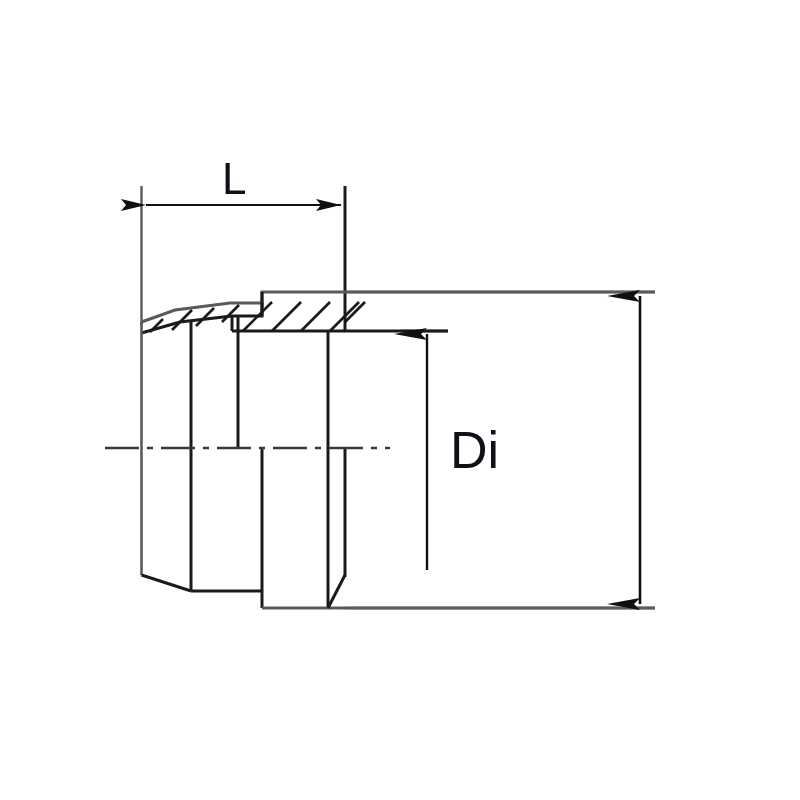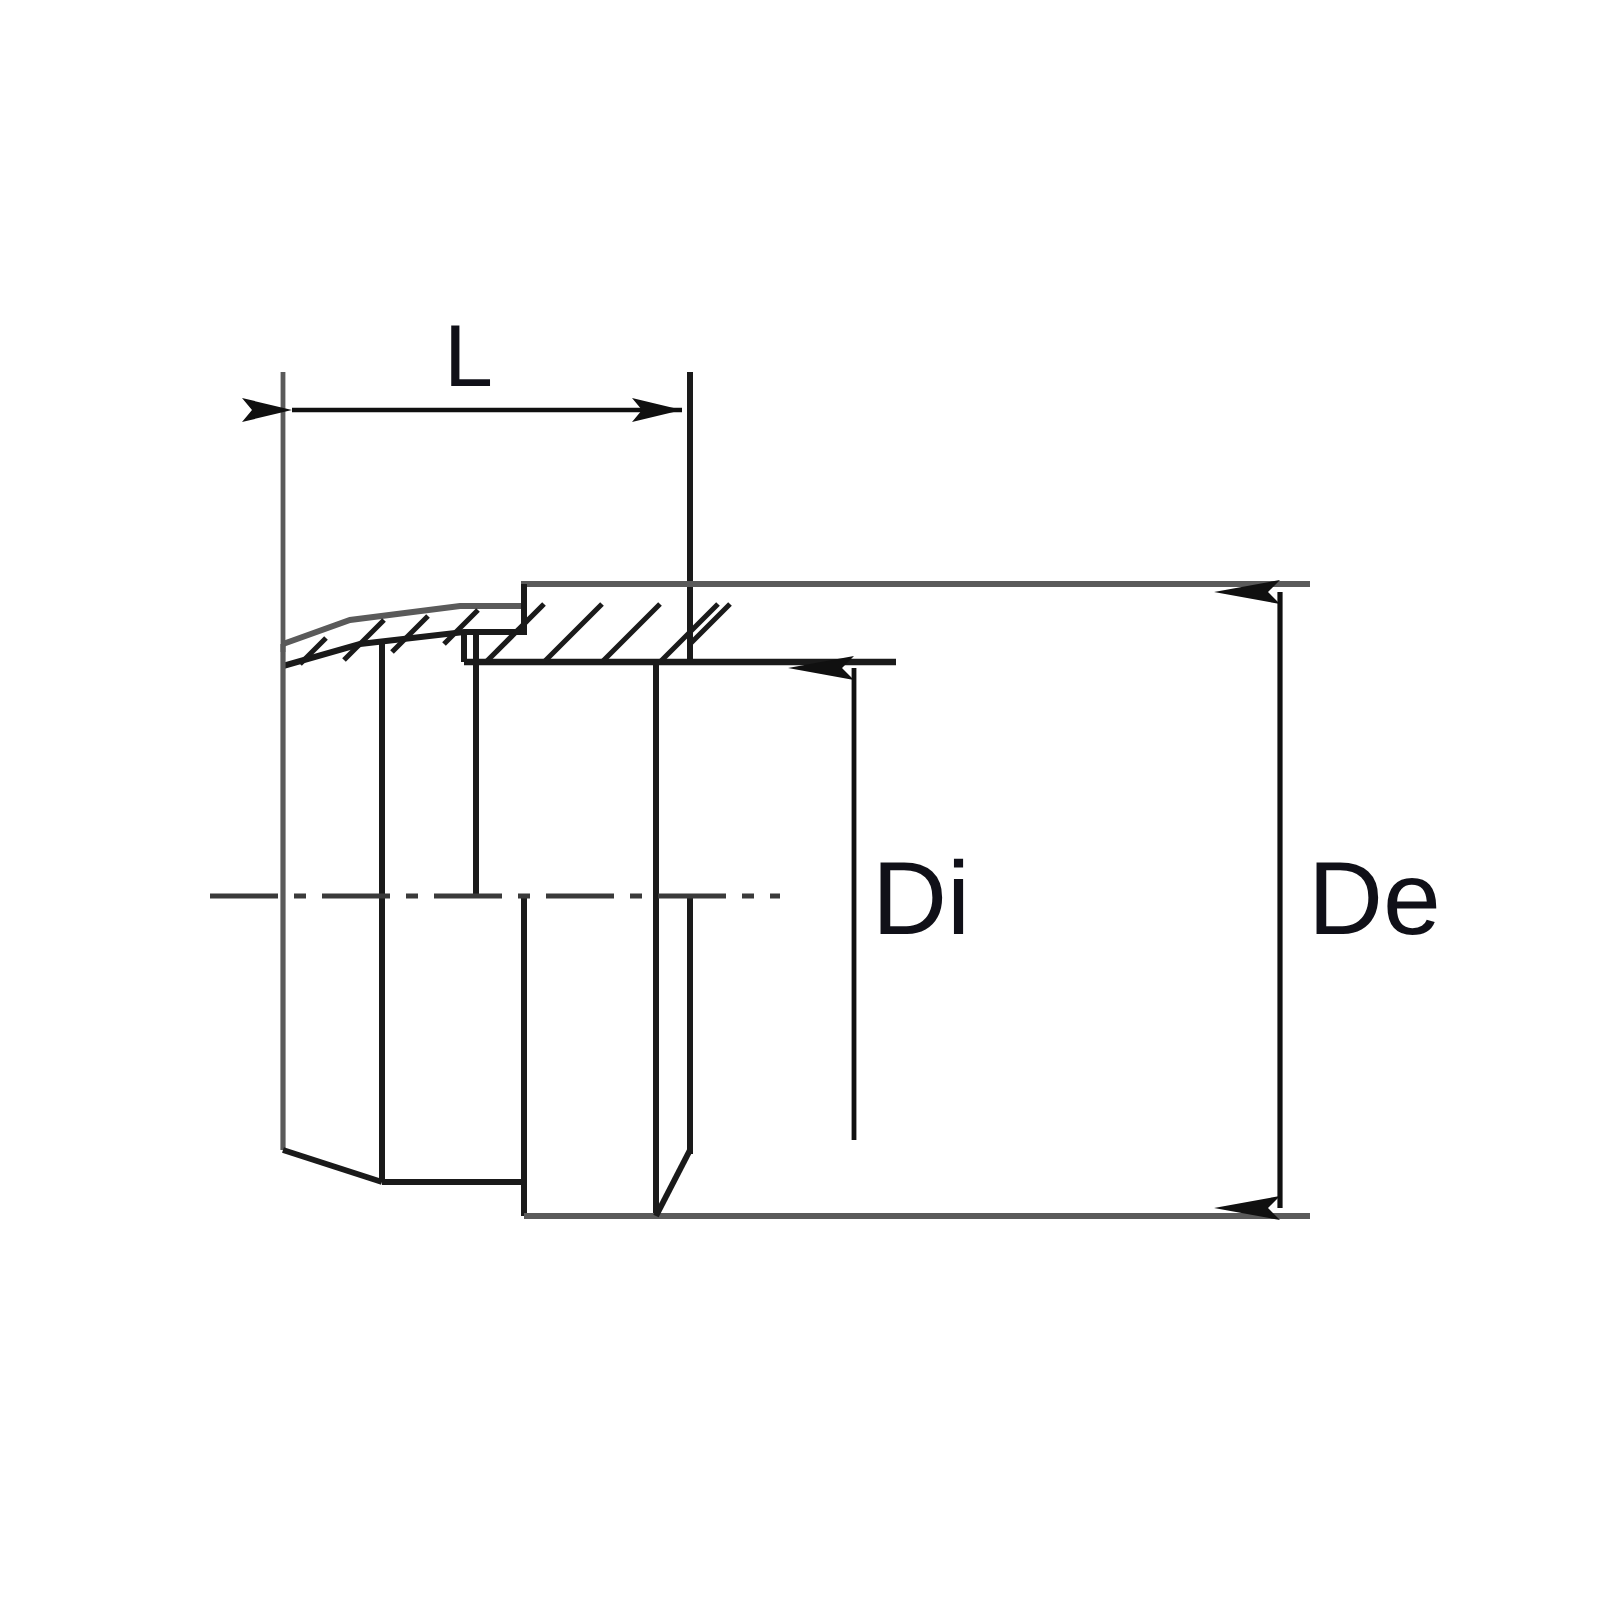--- a/index.html
+++ b/index.html
@@ -31,21 +31,21 @@
     font-weight: 400;
     white-space: nowrap;
     line-height: 1;
   }
   #label-L {
     left: 222px;
     top: 157px;
     font-size: 44px;
   }
   #label-Di {
-    left: 436px;
+    left: 450px;
     top: 424px;
     font-size: 52px;
   }
   #label-De {
     left: 654px;
     top: 424px;
     font-size: 52px;
   }
 </style>
 </head>
@@ -142,15 +142,14 @@
       <line x1="345" y1="608" x2="655" y2="608" stroke="#5a5a5a" stroke-width="2.6"></line>
       <line x1="640" y1="604" x2="640" y2="296" stroke="#101010" stroke-width="2.6" marker-start="url(#arrow-down)" marker-end="url(#arrow-up)"></line>
     </g>
 
   </svg>
 
   <div class="dim-label" id="label-L">L</div>
 
   <div class="dim-label" id="label-Di">Di</div>
 
-  <div class="dim-label" id="label-De">De</div>
 
 </div>
 
 </body></html>

